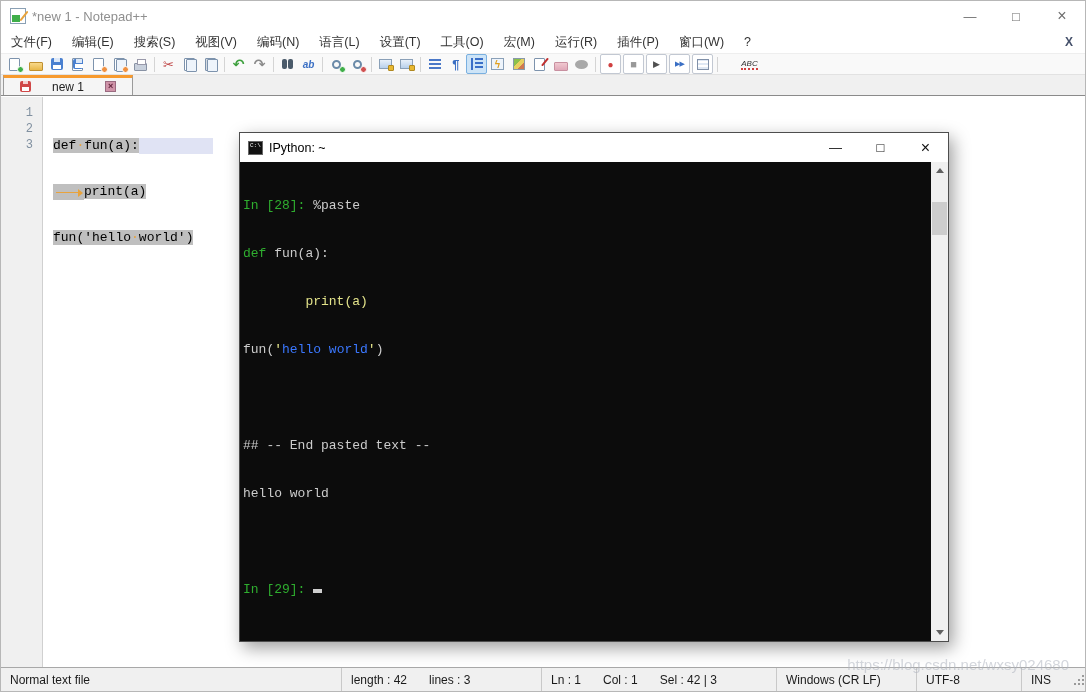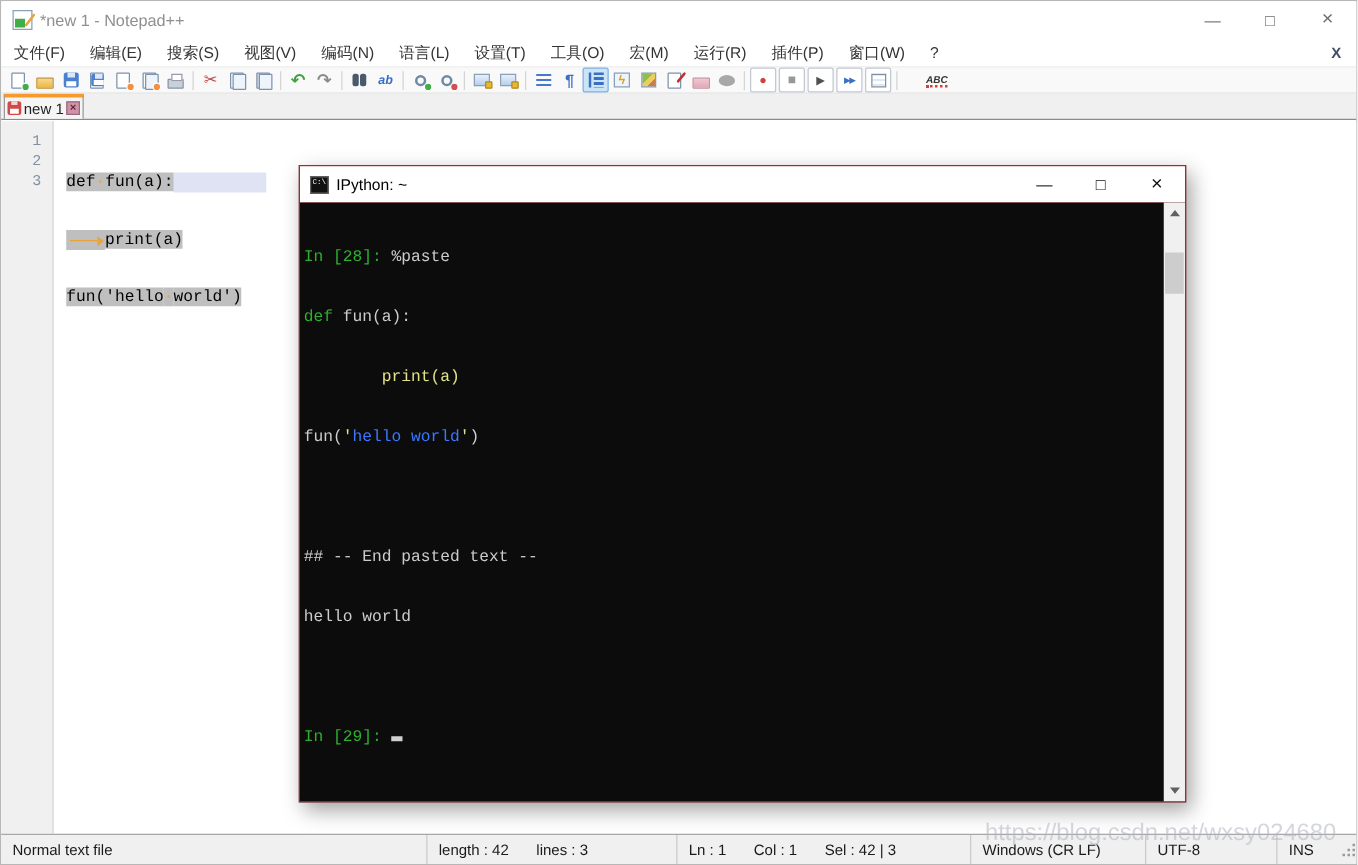--- a/index.html
+++ b/index.html
@@ -58,26 +58,26 @@
   .ind .wl { width:8px; height:12px; background:repeating-linear-gradient(180deg,#3a6fc8 0 2px,transparent 2px 4px); }
   .fx { width:13px; height:12px; border:1px solid #8aa0b8; background:#eef4fb; display:flex; align-items:center; justify-content:center; font-size:10px; color:#e0a020; font-weight:bold; }
   .map { width:12px; height:12px; background:linear-gradient(135deg,#8cc04a 0 40%,#e8d060 40% 70%,#d07850 70%); border:1px solid #8899aa; }
   .penmark { position:absolute; width:2px; height:10px; background:#c03030; transform:rotate(40deg); right:4px; top:3px; border-radius:1px; }
   .oval { width:13px; height:9px; background:#a8a8a8; border-radius:50%; }
   .glyph-rec { color:#d04040; font-size:10px; }
   .glyph-stop { color:#989898; font-size:11px; }
   .glyph-play { color:#505050; font-size:9px; }
   .glyph-ff { color:#3a6fc4; font-size:7px; letter-spacing:-1px; }
   .msv { width:12px; height:11px; border:1px solid #8090a8; background:repeating-linear-gradient(0deg,#dfe8f4 0 2px,#fff 2px 4px); }
-  .abc { font-size:8px; font-weight:bold; color:#333; border-bottom:2px dotted #d04040; line-height:9px;margin-left:36px; }
+  .abc { font-size:8px; font-weight:normal; color:#333; border-bottom:2px dotted #d04040; line-height:9px;margin-left:36px; }
 
   
   .tabbar { height:21px; background:#f0f0f0; display:flex; align-items:flex-end; border-bottom:1px solid #8a8a8a; }
   .tab { height:20px; background:#f5f5f5; border:1px solid #9a9a9a; border-bottom:none; border-top:3px solid var(--tab-accent);
-    display:flex; align-items:center; gap:2px; padding:0 2px; margin-left:2px; font-size:12px; color:#222; }
+    display:flex; align-items:center; gap:21px; padding:0 16px; margin-left:2px; font-size:12px; color:#222; }
   .flpr { width:11px; height:11px; background:#d04848; border-radius:2px; position:relative; }
   .flpr::before { content:""; position:absolute; left:3px; top:0; width:5px; height:3px; background:#f4d0d0; }
   .flpr::after { content:""; position:absolute; left:2px; bottom:1px; width:7px; height:4px; background:#fff; }
   .tclose { width:11px; height:11px; background:#cf93a8; border:1px solid #9a6a80; color:#5e1f38; font-size:9px; font-weight:bold;
     display:flex; align-items:center; justify-content:center; line-height:1; }
 
   
   .editor { position:absolute; top:96px; bottom:24px; left:0; right:0; background:#fff; display:flex; }
   .gutter { width:42px; background:#f0f0f0; border-right:1px solid #d0d0d0; padding-top:9px;
     font:12px "Liberation Mono","DejaVu Sans Mono",monospace; color:#8090a0; text-align:right; }
@@ -122,21 +122,21 @@
     display:flex; align-items:stretch; font-size:12px; color:#1a1a1a; }
   .ss { display:flex; align-items:center; padding:0 9px; border-left:1px solid #c9c9c9; gap:22px; }
   .ss.first { border-left:none; flex:0 0 340px;align-items:center; }
   .ss.s2 { flex:0 0 200px; } .ss.s3 { flex:0 0 235px; } .ss.s4 { flex:0 0 140px; } .ss.s5 { flex:0 0 105px; }
   .ss.s6 { flex:1; justify-content:space-between; }
   .grip { position:relative; width:12px; height:14px; }
   .grip::before { content:""; position:absolute; right:1px; bottom:2px; width:2px; height:2px; background:#9a9a9a;
     box-shadow:-4px 4px 0 #9a9a9a, 0 4px 0 #9a9a9a, -8px 8px 0 #9a9a9a, -4px 8px 0 #9a9a9a, 0 8px 0 #9a9a9a; transform:translateY(-8px); }
 
   
-  .watermark { position:absolute; top:655px; right:16px; font-size:19px; color:rgba(175,180,192,0.55); z-index:9; pointer-events:none; }
+  .watermark { position:absolute; top:655px; right:16px; font-size:15px; color:rgba(175,180,192,0.55); z-index:9; pointer-events:none; }
 </style>
 </head>
 <body>
 
 <div id="app">
 
   <div class="titlebar">
     <span class="npp-icon">
         <span class="grn"></span>
         <span class="pen"></span>

